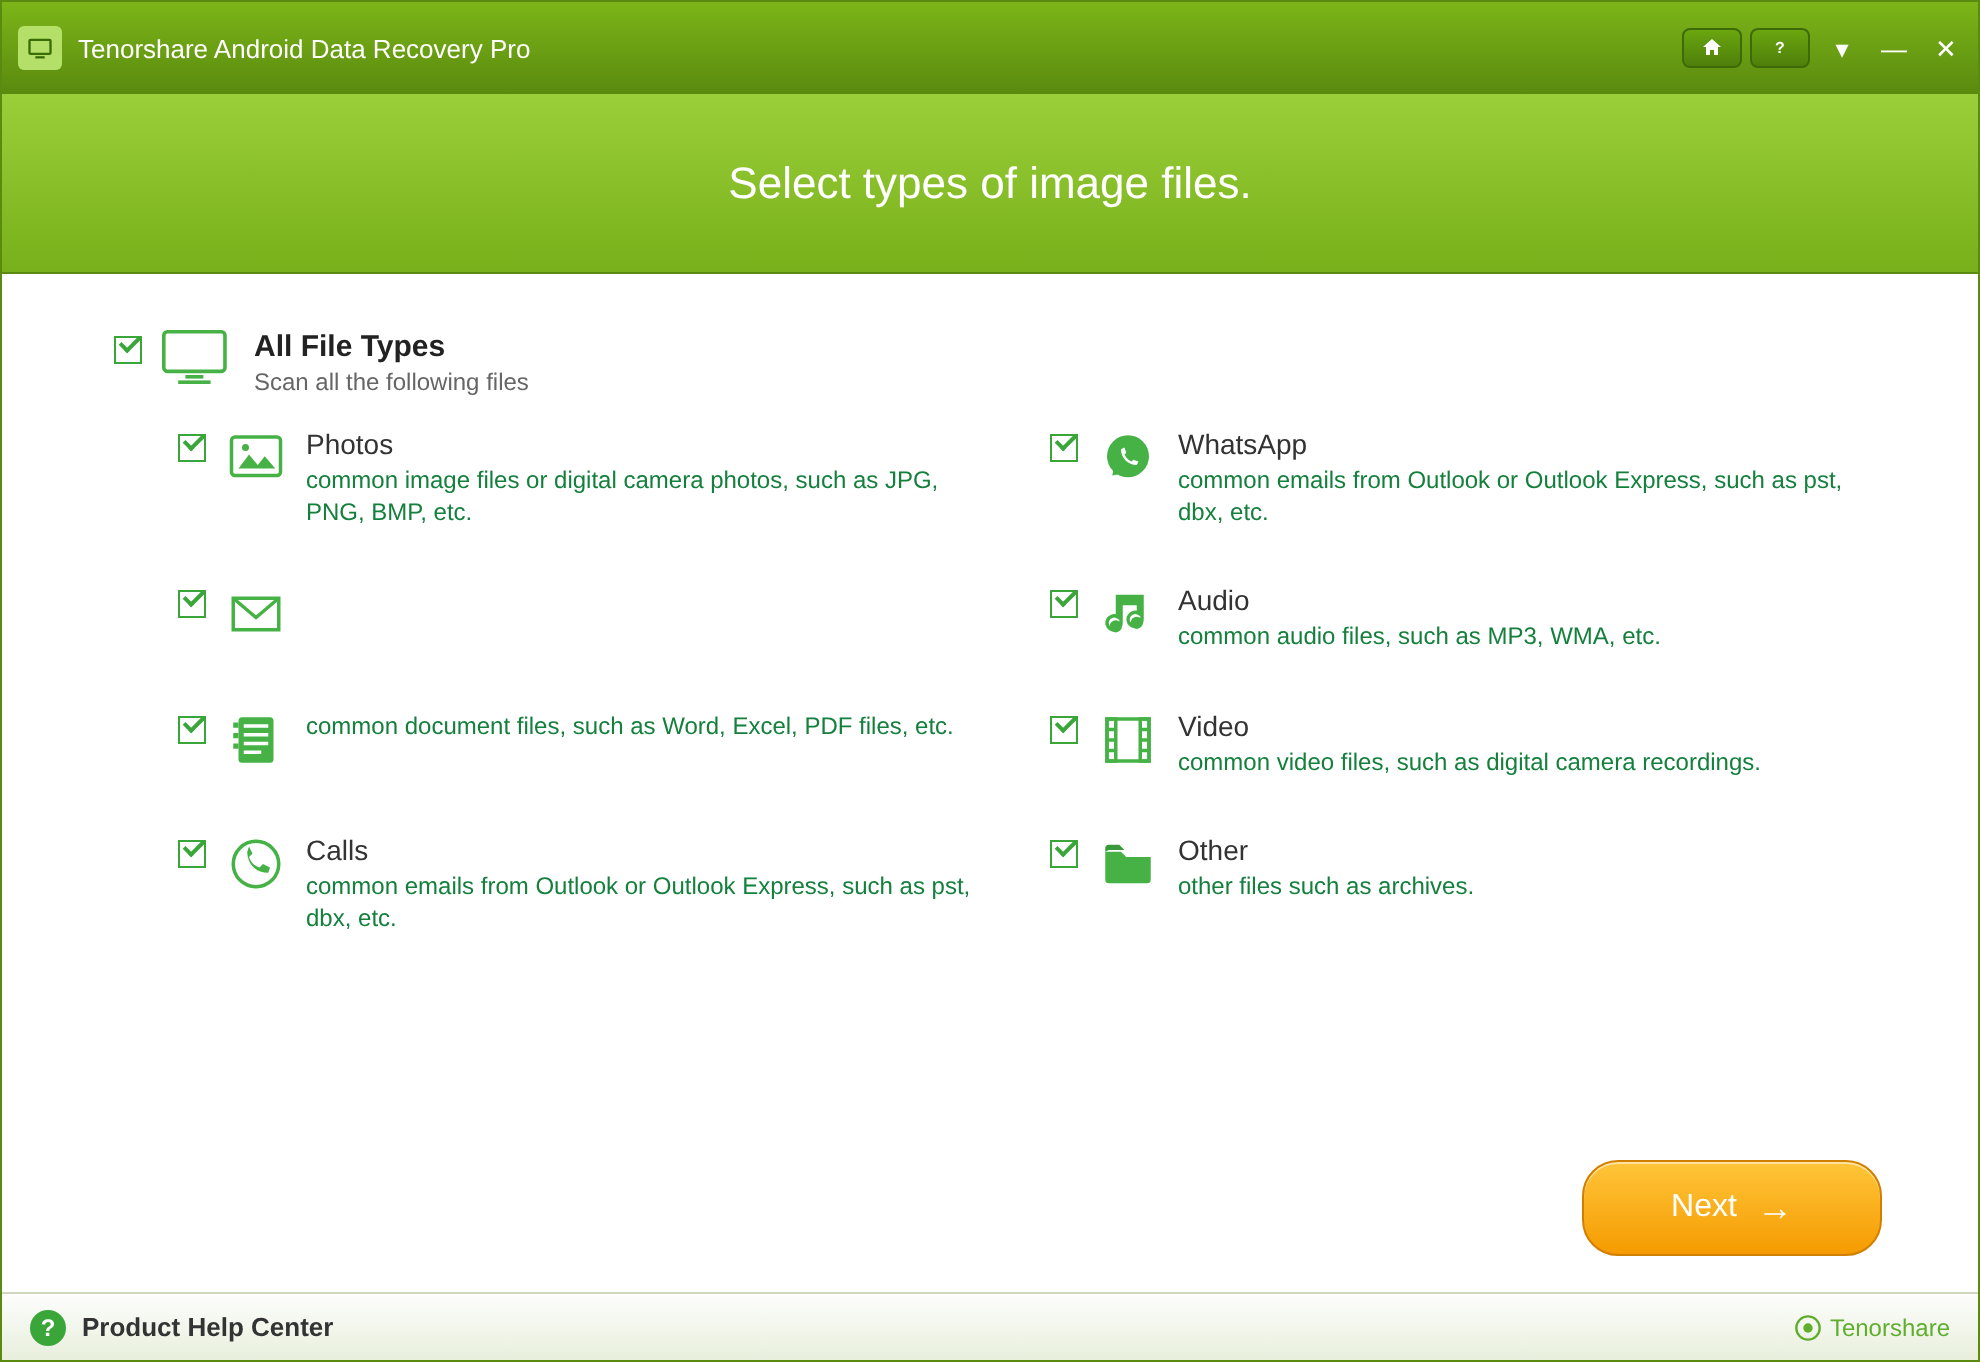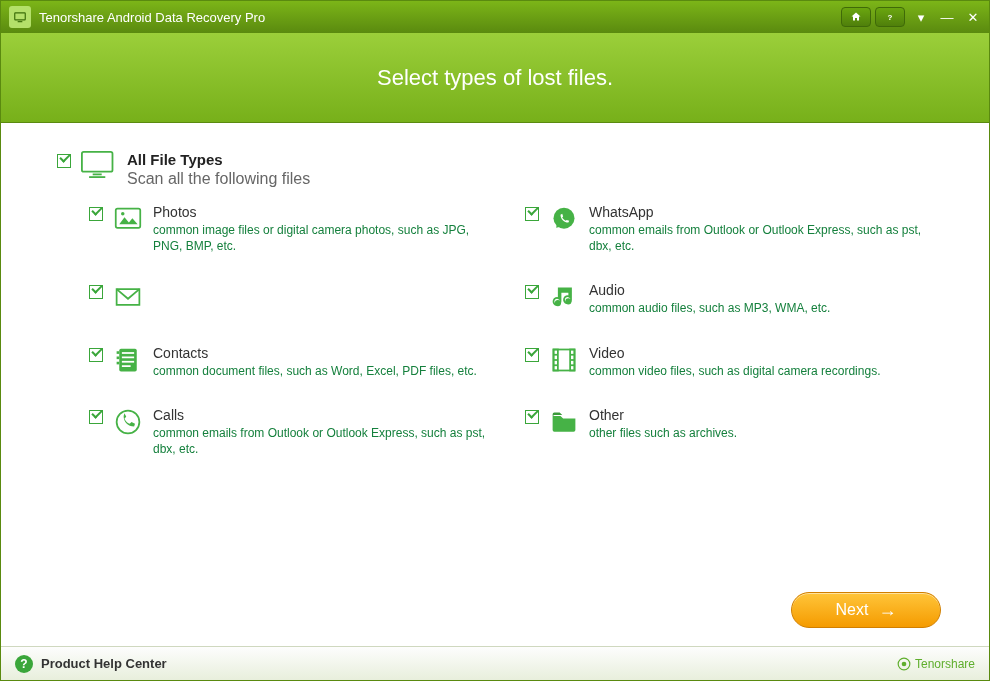--- a/index.html
+++ b/index.html
@@ -13,21 +13,21 @@
   .window {
     width: 990px;
     height: 681px;
     background: #fff;
     border: 1px solid #5a8a0f;
     display: flex;
     flex-direction: column;
   }
   
   .titlebar {
-    height: 32px;
+    height: 46px;
     background: linear-gradient(#7cb518, #5a8a0f);
     display: flex;
     align-items: center;
     padding: 0 6px 0 8px;
     color: #fff;
     font-size: 13px;
   }
   .titlebar .app-icon {
     width: 22px; height: 22px;
     background: #b4e06a;
@@ -98,21 +98,21 @@
     content: "";
     position: absolute;
     left: 2px; top: -1px;
     width: 8px; height: 4px;
     border-left: 2px solid #3aa63a;
     border-bottom: 2px solid #3aa63a;
     transform: rotate(-45deg);
   }
   .monitor-icon { width: 36px; height: 28px; flex:0 0 36px; }
   .all-text .t1 { font-size: 15px; font-weight: bold; color: #222; }
-  .all-text .t2 { font-size: 16px; color: #666; margin-top: 2px; }
+  .all-text .t2 { font-size: 12px; color: #666; margin-top: 2px; }
   .grid {
     display: grid;
     grid-template-columns: 1fr 1fr;
     column-gap: 30px;
     row-gap: 28px;
     margin-left: 40px;
     margin-right: 10px;
   }
   .item {
     display: flex;
@@ -125,21 +125,21 @@
     display:flex; align-items:center; justify-content:center;
   }
   .item .icon-slot svg { width: 28px; height: 28px; }
   .item .txt .name { font-size: 14px; color: #333; margin-bottom: 2px; }
   .item .txt .desc { font-size: 12px; color: #15803d; line-height: 1.35; max-width: 340px; }
   
   .next-btn {
     position: absolute;
     right: 48px;
     bottom: 18px;
-    width: 150px; height: 36px;
+    width: 150px; height: 48px;
     background: linear-gradient(#ffc53a,#f59b00);
     border: 1px solid #d17f00;
     border-radius: 18px;
     color: #fff;
     font-size: 16px;
     display:flex; align-items:center; justify-content:center;
     gap: 10px;
     cursor: pointer;
     box-shadow: inset 0 1px 0 rgba(255,255,255,.5);
   }
@@ -191,21 +191,21 @@
       <svg viewBox="0 0 24 24">
           <text x="12" y="17" text-anchor="middle" font-size="16" fill="#fff" font-weight="bold">?</text>
         </svg>
     </div>
     <div class="winctl">▾</div>
     <div class="winctl">—</div>
     <div class="winctl">✕</div>
   </div>
 
   <div class="header-strip">
-    <span>Select types of lost files.</span>
+    <span>Select types of image files.</span>
   </div>
 
   <div class="content">
 
     <div class="all-row">
       <div class="check"></div>
       <div class="monitor-icon">
         <svg viewBox="0 0 40 32">
             <rect x="1" y="1" width="34" height="22" rx="2" fill="none" stroke="#46b246" stroke-width="2"></rect>
             <rect x="13" y="25" width="10" height="2" fill="#46b246"></rect>
@@ -284,21 +284,20 @@
               <rect x="9" y="7" width="14" height="2" fill="#fff"></rect>
               <rect x="9" y="12" width="14" height="2" fill="#fff"></rect>
               <rect x="9" y="17" width="14" height="2" fill="#fff"></rect>
               <rect x="9" y="22" width="10" height="2" fill="#fff"></rect>
               <rect x="3" y="6" width="3" height="3" fill="#46b246"></rect>
               <rect x="3" y="12" width="3" height="3" fill="#46b246"></rect>
               <rect x="3" y="18" width="3" height="3" fill="#46b246"></rect>
             </svg>
         </div>
         <div class="txt">
-          <div class="name">Contacts</div>
           <div class="desc">common document files, such as Word, Excel, PDF files, etc.</div>
         </div>
       </div>
 
       <div class="item">
         <div class="check"></div>
         <div class="icon-slot">
           <svg viewBox="0 0 32 32">
               <rect x="4" y="4" width="24" height="24" fill="none" stroke="#46b246" stroke-width="2"></rect>
               <rect x="4" y="4" width="5" height="24" fill="none" stroke="#46b246" stroke-width="2"></rect>

